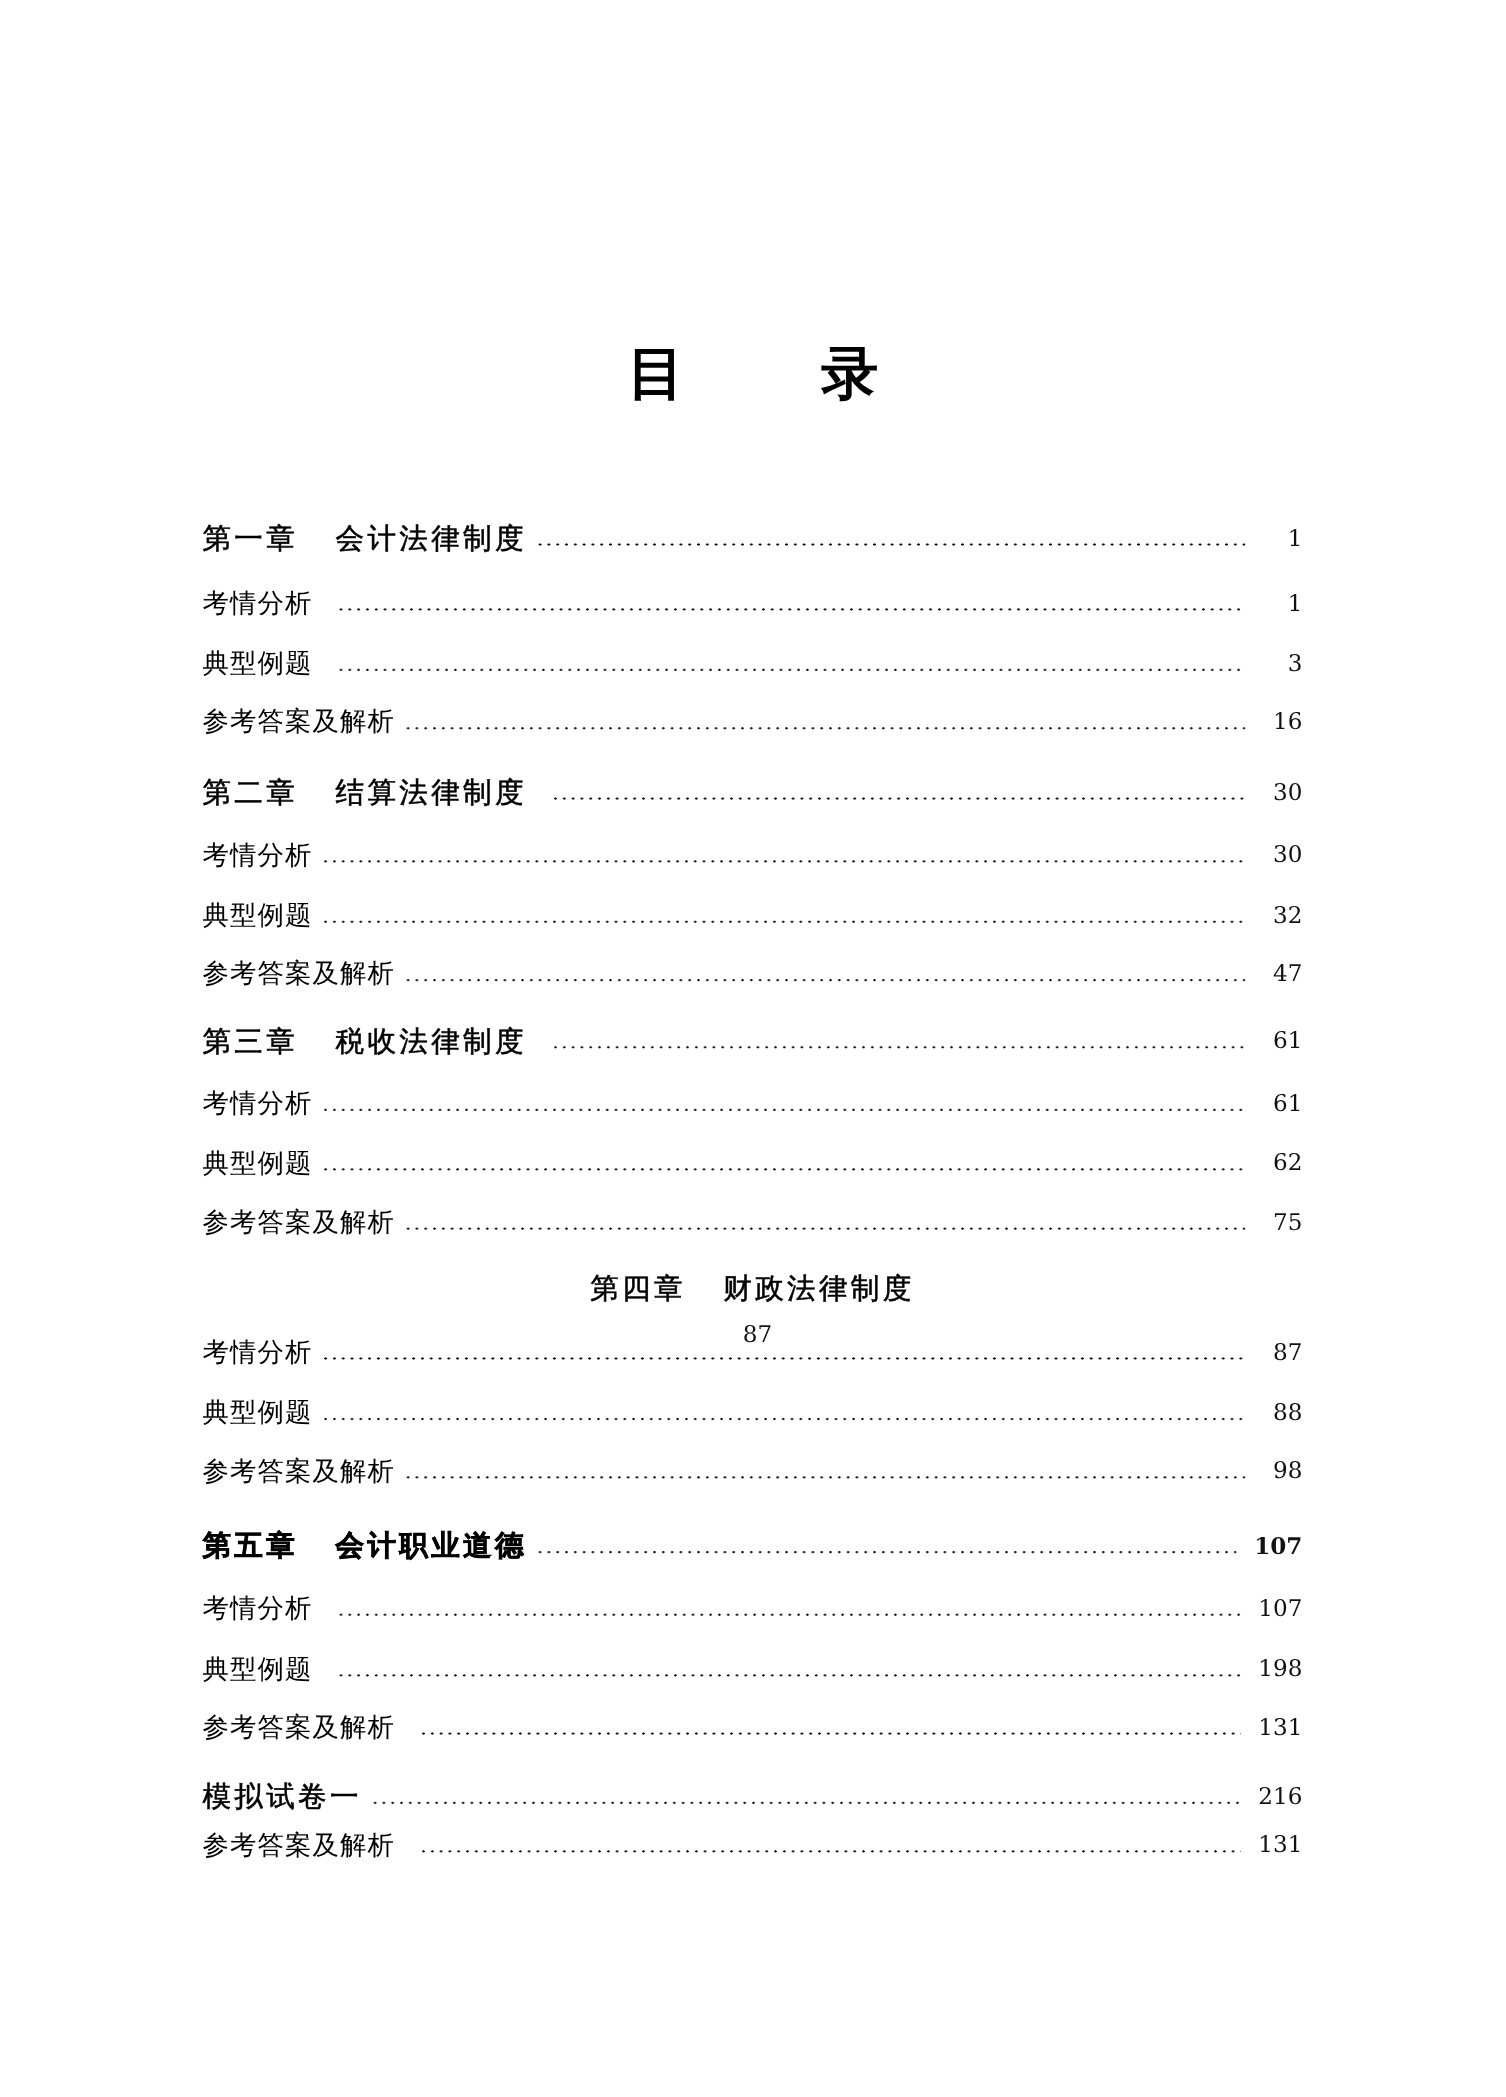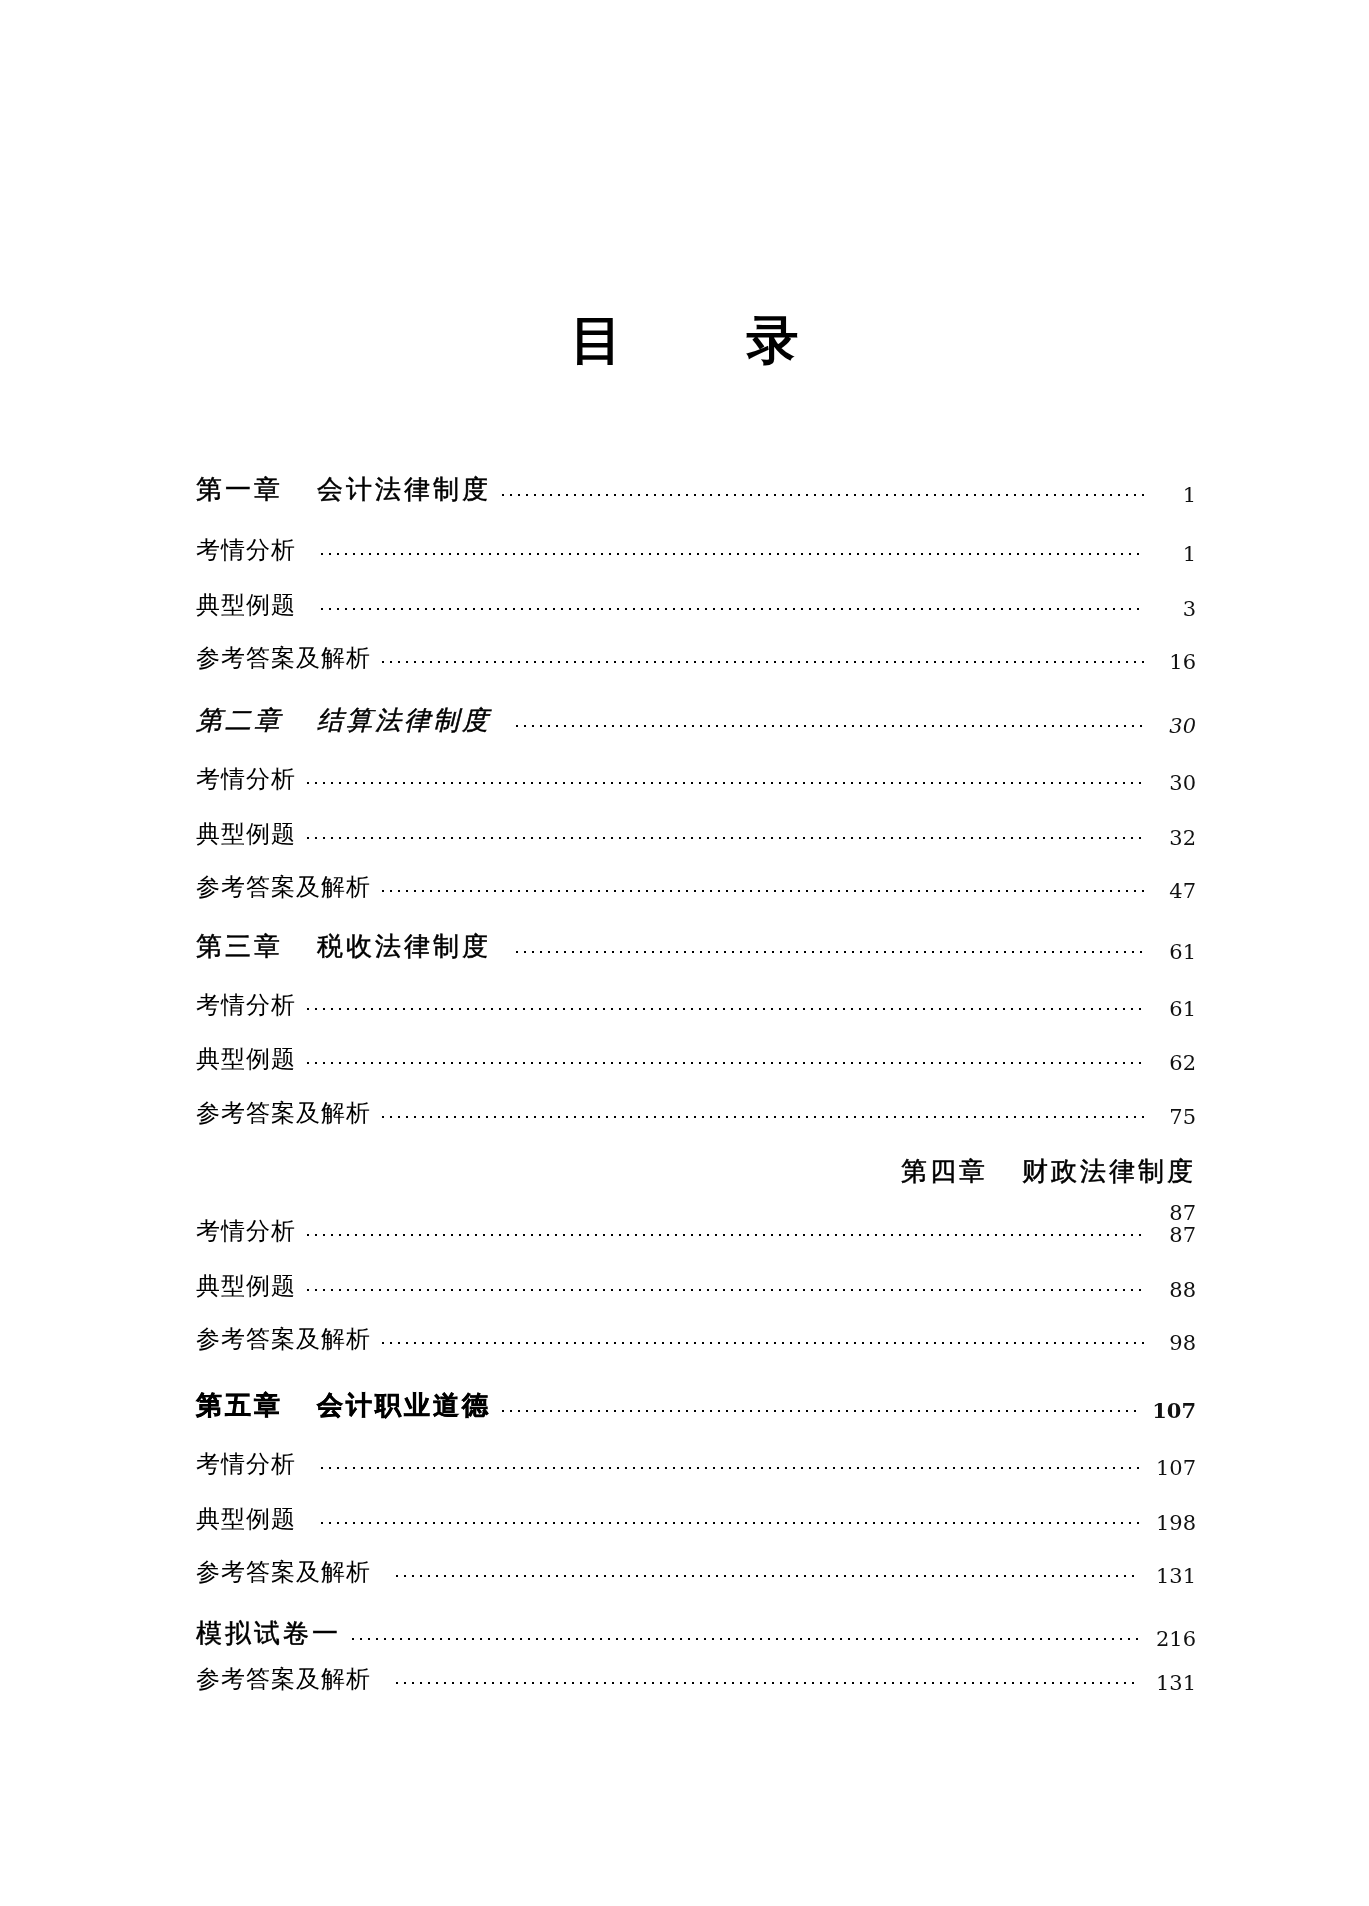--- a/index.html
+++ b/index.html
@@ -47,25 +47,25 @@
       width: 124px;
     }
     .toc-list {
       position: absolute;
       left: 184px;
       top: 0;
       width: 1000px;
     }
     .toc-row {
       position: absolute;
-      left: 12px;
+      left: 0;
       width: 1000px;
       height: 36px;
       display: flex;
-      align-items: flex-end;
+      align-items: center;
       white-space: nowrap;
     }
     .toc-row.chapter .label {
       font-family: "DejaVu Sans", sans-serif;
       font-size: 26px;
       letter-spacing: 3px;
       -webkit-text-stroke: 0.5px #000;
     }
     .toc-row.chapter .label .num {
       margin-right: 34px;
@@ -121,21 +121,21 @@
       <div class="toc-row section" style="top: 585px;">
         <span class="label"><span>典型例题</span></span>
         <span class="leader spaced"></span>
         <span class="page-num">3</span>
       </div>
       <div class="toc-row section" style="top: 638px;">
         <span class="label"><span>参考答案及解析</span></span>
         <span class="leader"></span>
         <span class="page-num">16</span>
       </div>
-      <div class="toc-row chapter" style="top: 702px; font-style: italic;">
+      <div class="toc-row chapter" style="top: 702px;">
         <span class="label"><span class="num">第二章</span><span>结算法律制度</span></span>
         <span class="leader spaced"></span>
         <span class="page-num">30</span>
       </div>
       <div class="toc-row section" style="top: 759px;">
         <span class="label"><span>考情分析</span></span>
         <span class="leader"></span>
         <span class="page-num">30</span>
       </div>
       <div class="toc-row section" style="top: 814px;">

